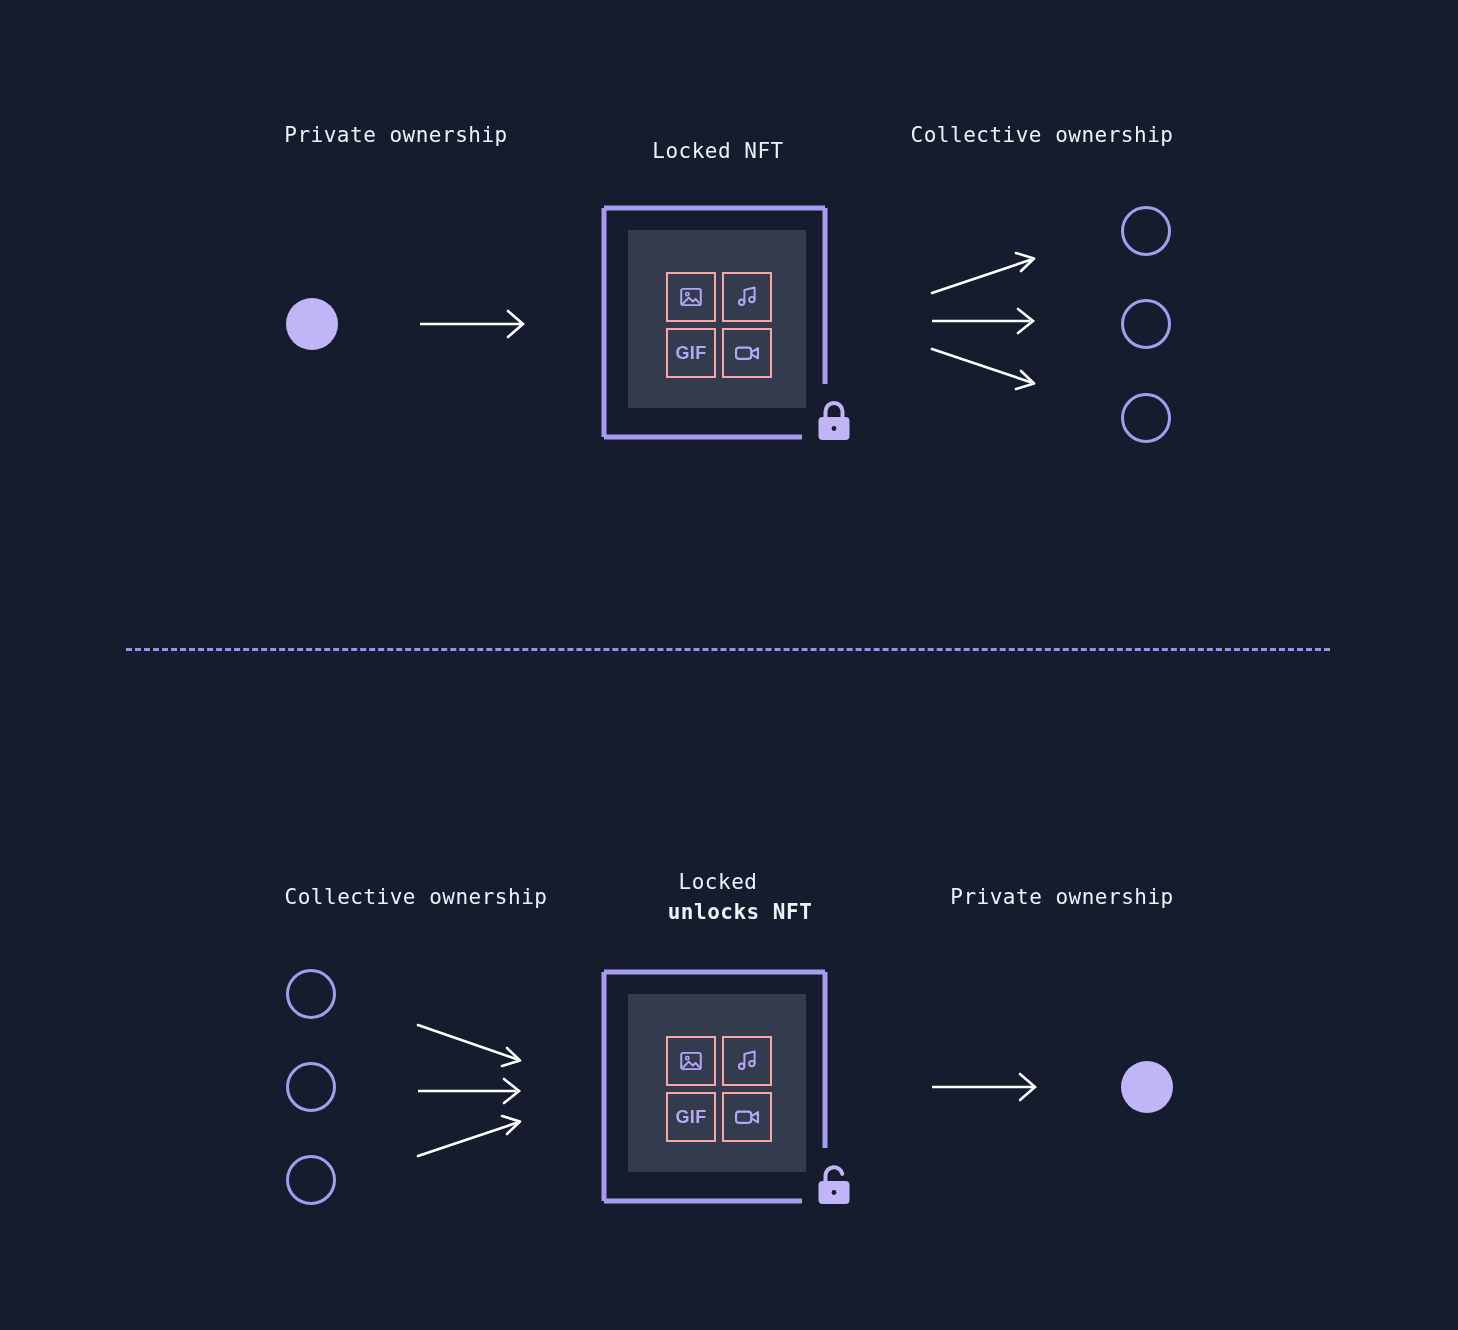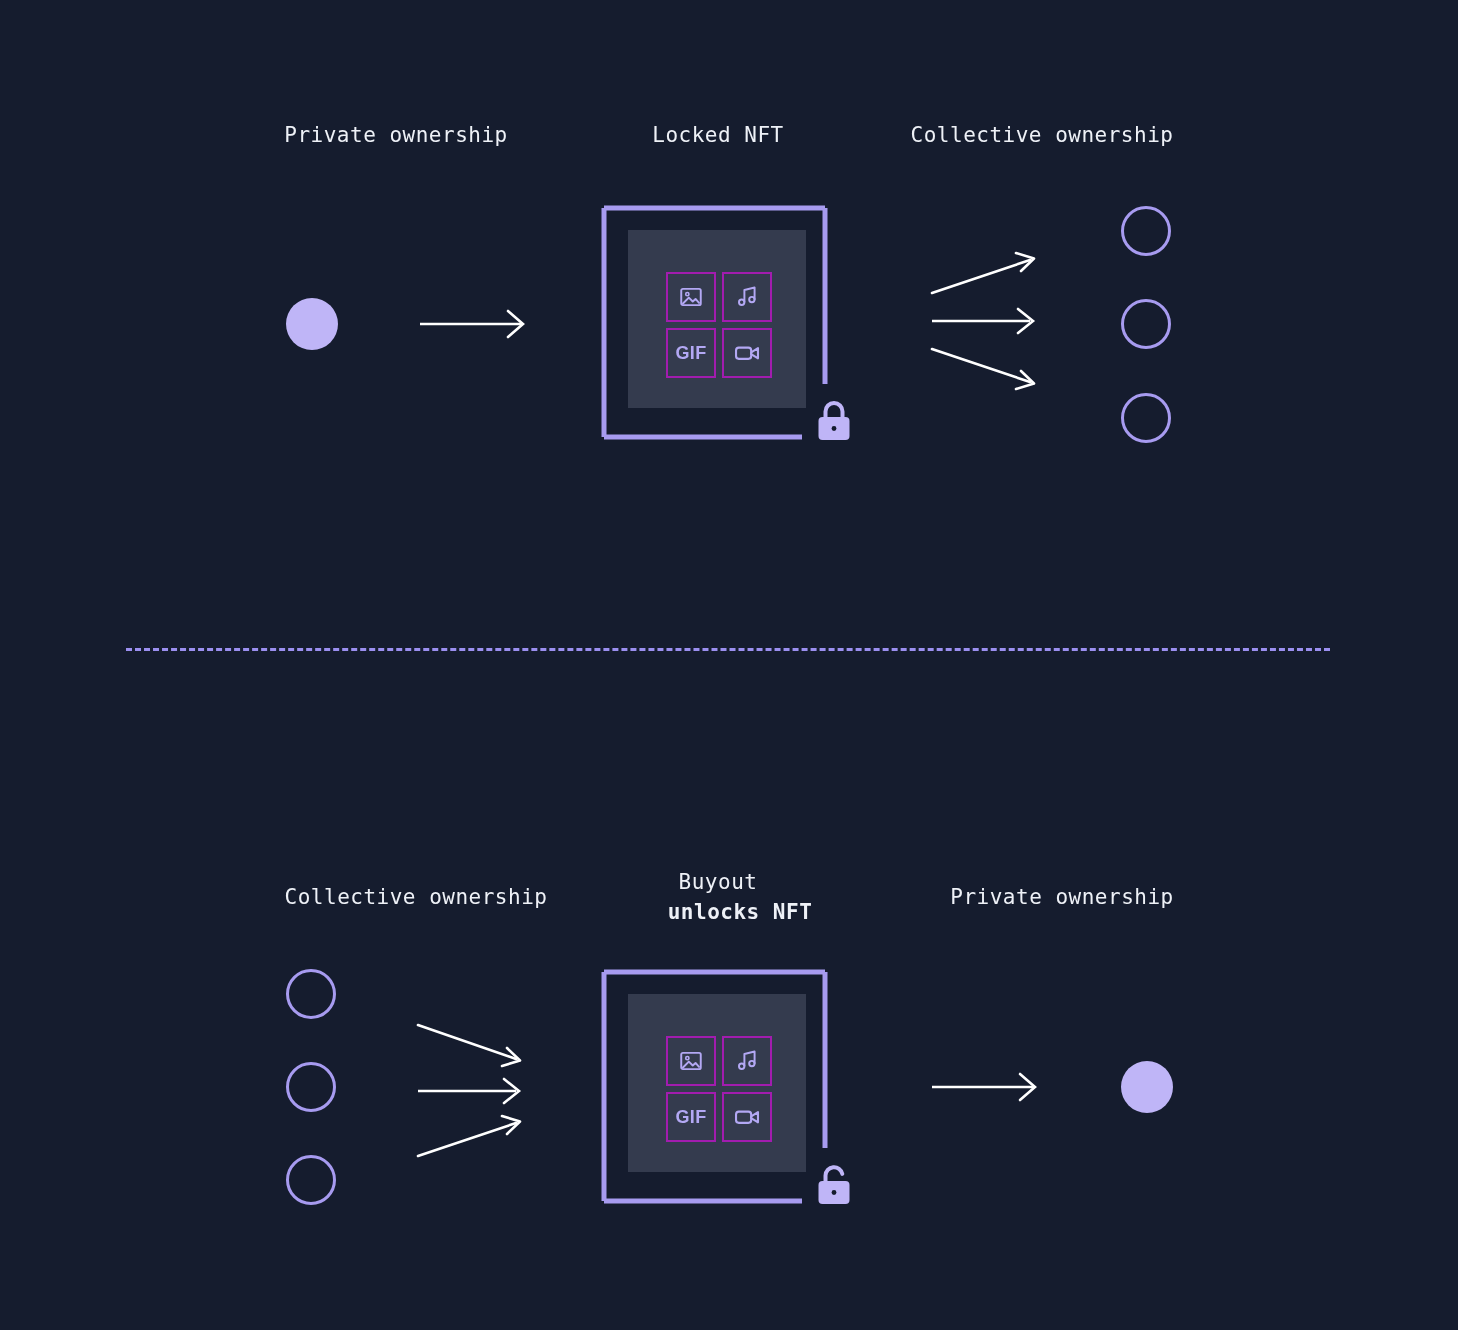--- a/index.html
+++ b/index.html
@@ -60,21 +60,21 @@
   }
 
   
   .nft-wrap { position: absolute; }
   .nft-inner-panel {
     position: absolute;
     background: #343b4e;
   }
   .tile {
     position: absolute;
-    border: 2px solid #a21caf;
+    border: 2px solid #fca5a5;
     display: flex;
     align-items: center;
     justify-content: center;
   }
   .tile-gif {
     font-family: "Liberation Sans", sans-serif;
     font-size: 18px;
     font-weight: 700;
     color: #b3a8f4;
     letter-spacing: 0.3px;
@@ -89,21 +89,21 @@
 
   svg { display: block; overflow: visible; }
 </style>
 </head>
 <body>
 
 <div class="stage">
 
   <div class="abs mono-label" style="left:196px; top:120px; width:400px;">Private ownership</div>
 
-  <div class="abs mono-label" style="left:618px; top:120px; width:200px;">Locked NFT</div>
+  <div class="abs mono-label" style="left:618px; top:136px; width:200px;">Locked NFT</div>
 
   <div class="abs mono-label" style="left:842px; top:120px; width:400px;">Collective ownership</div>
 
   <div class="abs dot-filled" style="left:286px; top:298px; width:52px; height:52px;"></div>
 
   <div class="abs" style="left:418px; top:300px;">
     <svg width="112" height="48" viewBox="0 0 112 48">
       <path d="M2 24 H104" stroke="#ffffff" stroke-width="2.6" fill="none"></path>
       <path d="M90 11 L105 24 L90 37" stroke="#ffffff" stroke-width="2.6" fill="none" stroke-linecap="round" stroke-linejoin="miter"></path>
     </svg>
@@ -177,21 +177,21 @@
   <div class="abs ring" style="left:1121px; top:206px; width:50px; height:50px;"></div>
   <div class="abs ring" style="left:1121px; top:299px; width:50px; height:50px;"></div>
   <div class="abs ring" style="left:1121px; top:393px; width:50px; height:50px;"></div>
 
 
   <div class="divider" style="left:126px; top:648px; width:1204px;"></div>
 
 
   <div class="abs mono-label" style="left:216px; top:882px; width:400px;">Collective ownership</div>
 
-  <div class="abs mono-label" style="left:618px; top:867px; width:200px;">Buyout</div>
+  <div class="abs mono-label" style="left:618px; top:867px; width:200px;">Locked</div>
   <div class="abs mono-label" style="left:640px; top:897px; width:200px;font-weight:bold;">unlocks NFT</div>
 
   <div class="abs mono-label" style="left:862px; top:882px; width:400px;">Private ownership</div>
 
   <div class="abs ring" style="left:286px; top:969px; width:50px; height:50px;"></div>
   <div class="abs ring" style="left:286px; top:1062px; width:50px; height:50px;"></div>
   <div class="abs ring" style="left:286px; top:1155px; width:50px; height:50px;"></div>
 
   <div class="abs" style="left:416px; top:1015px;">
     <svg width="115" height="150" viewBox="0 0 115 150">

